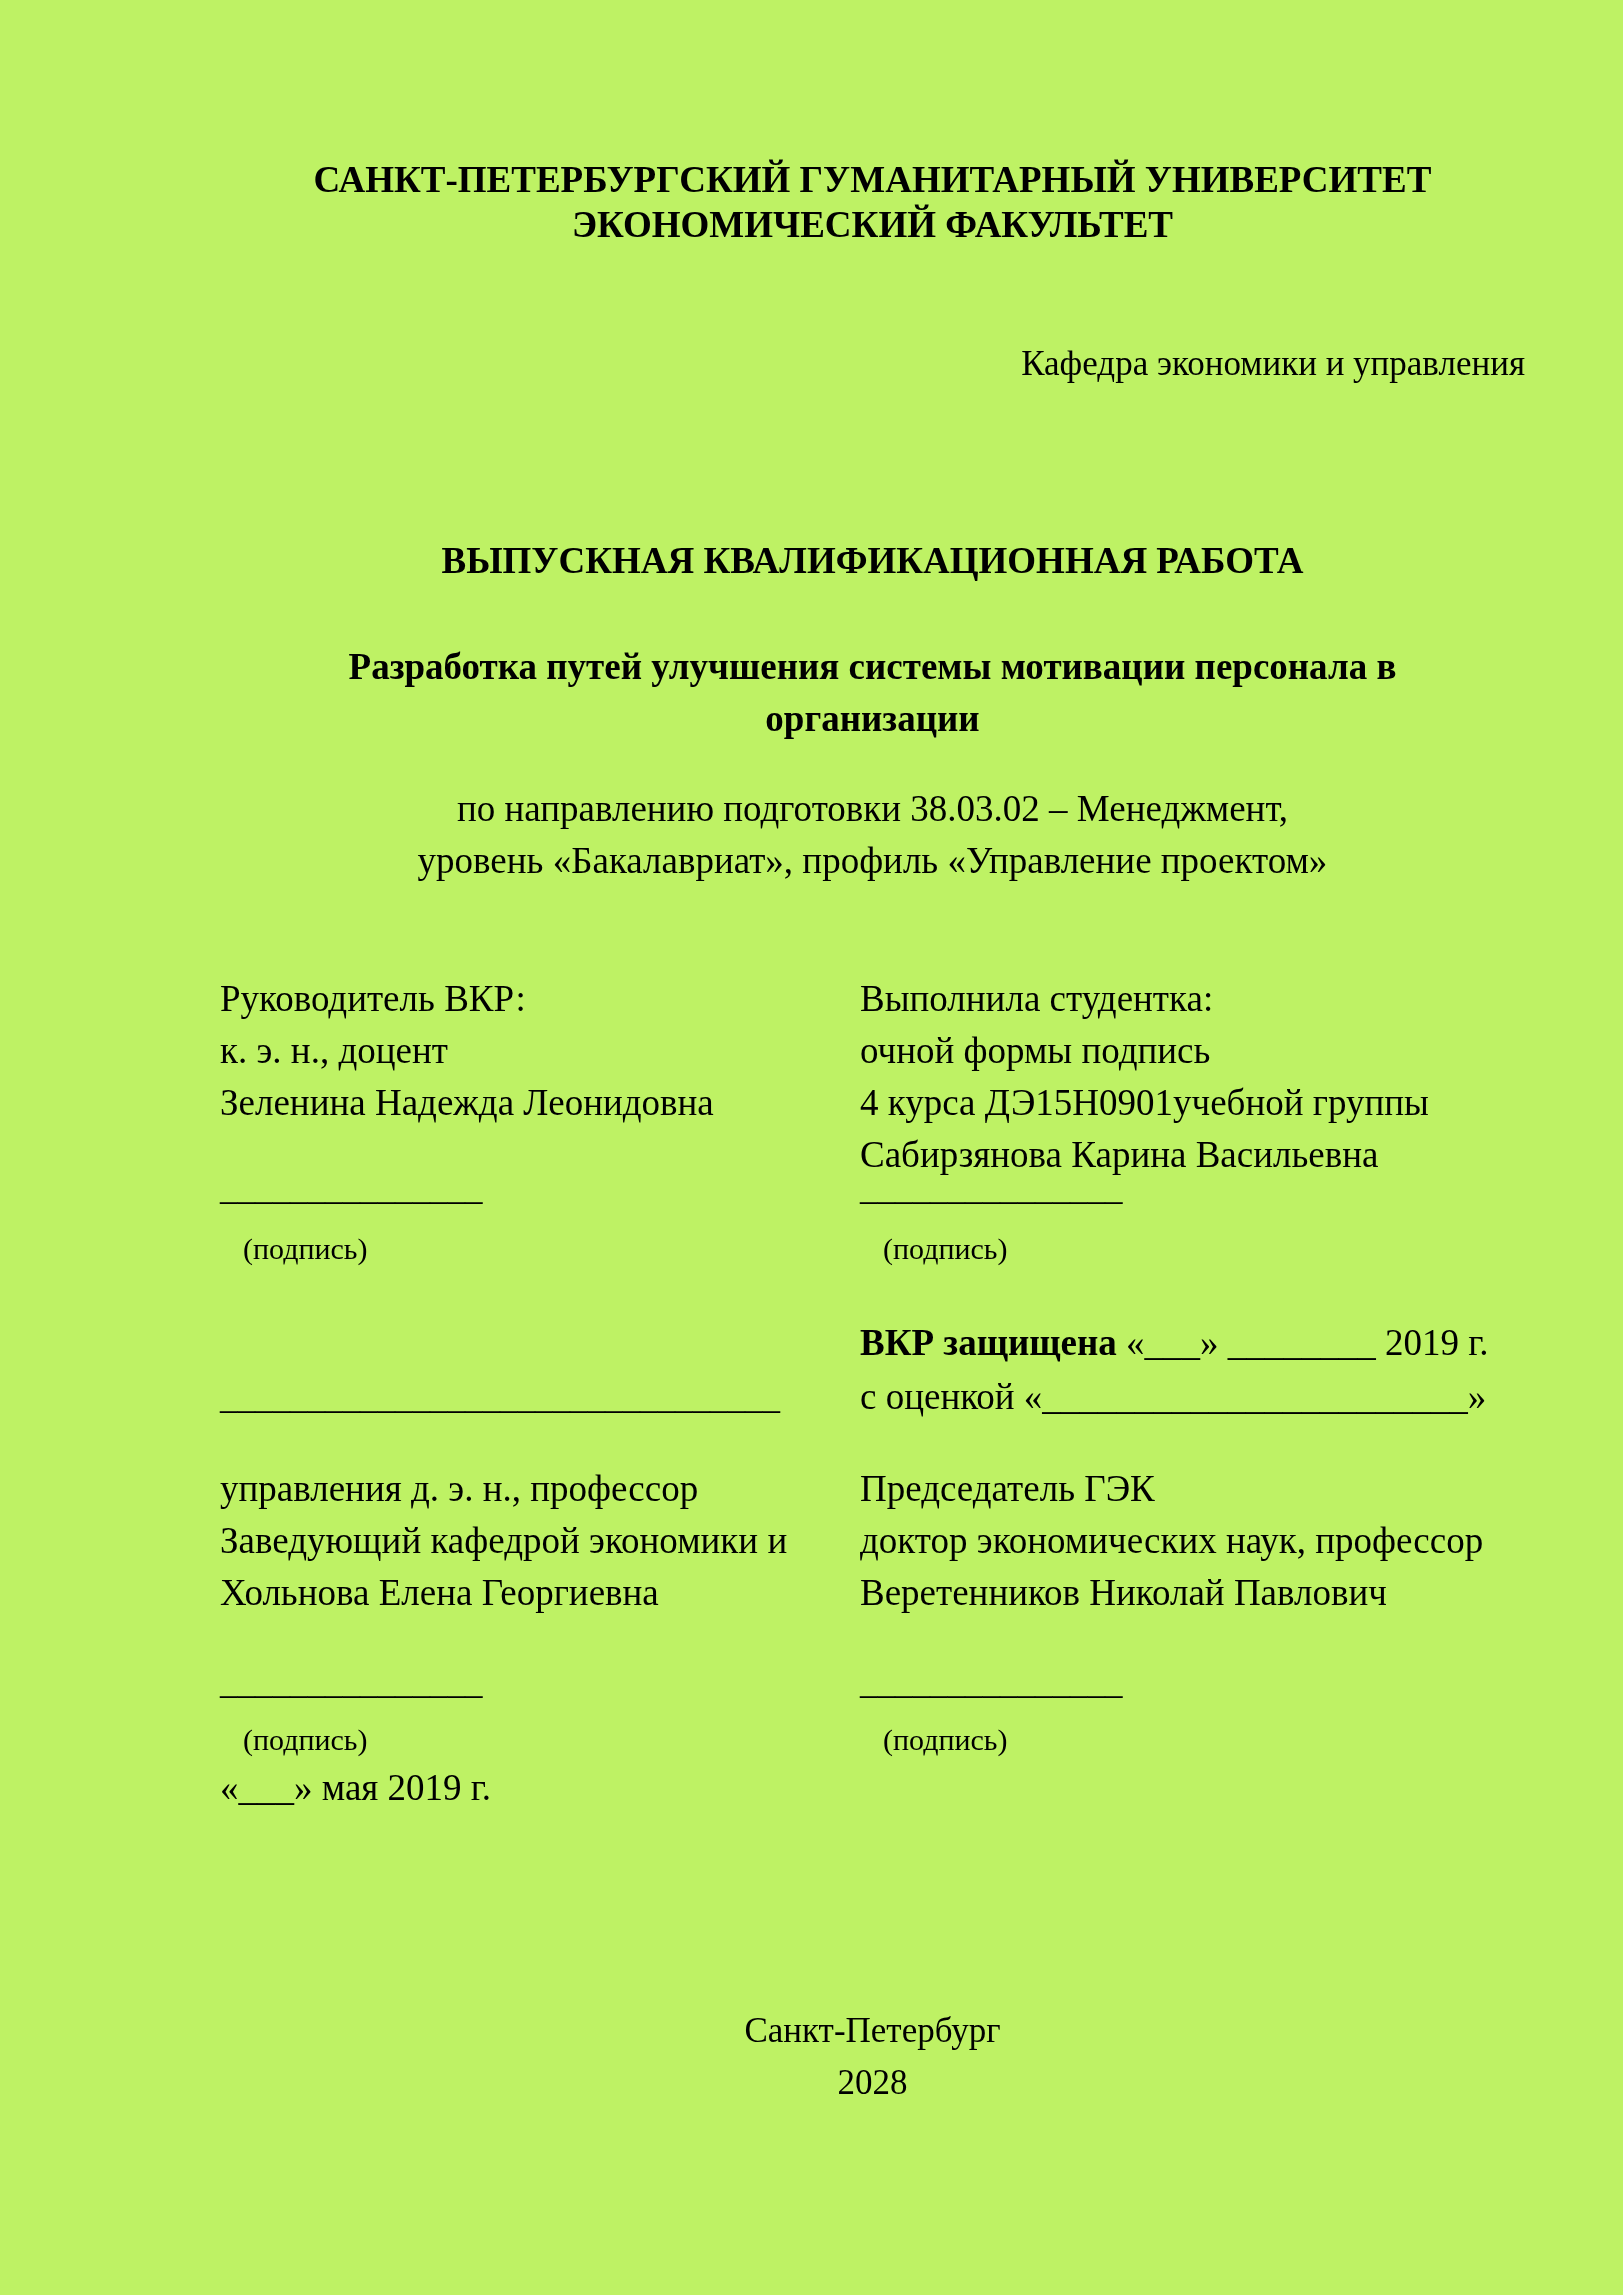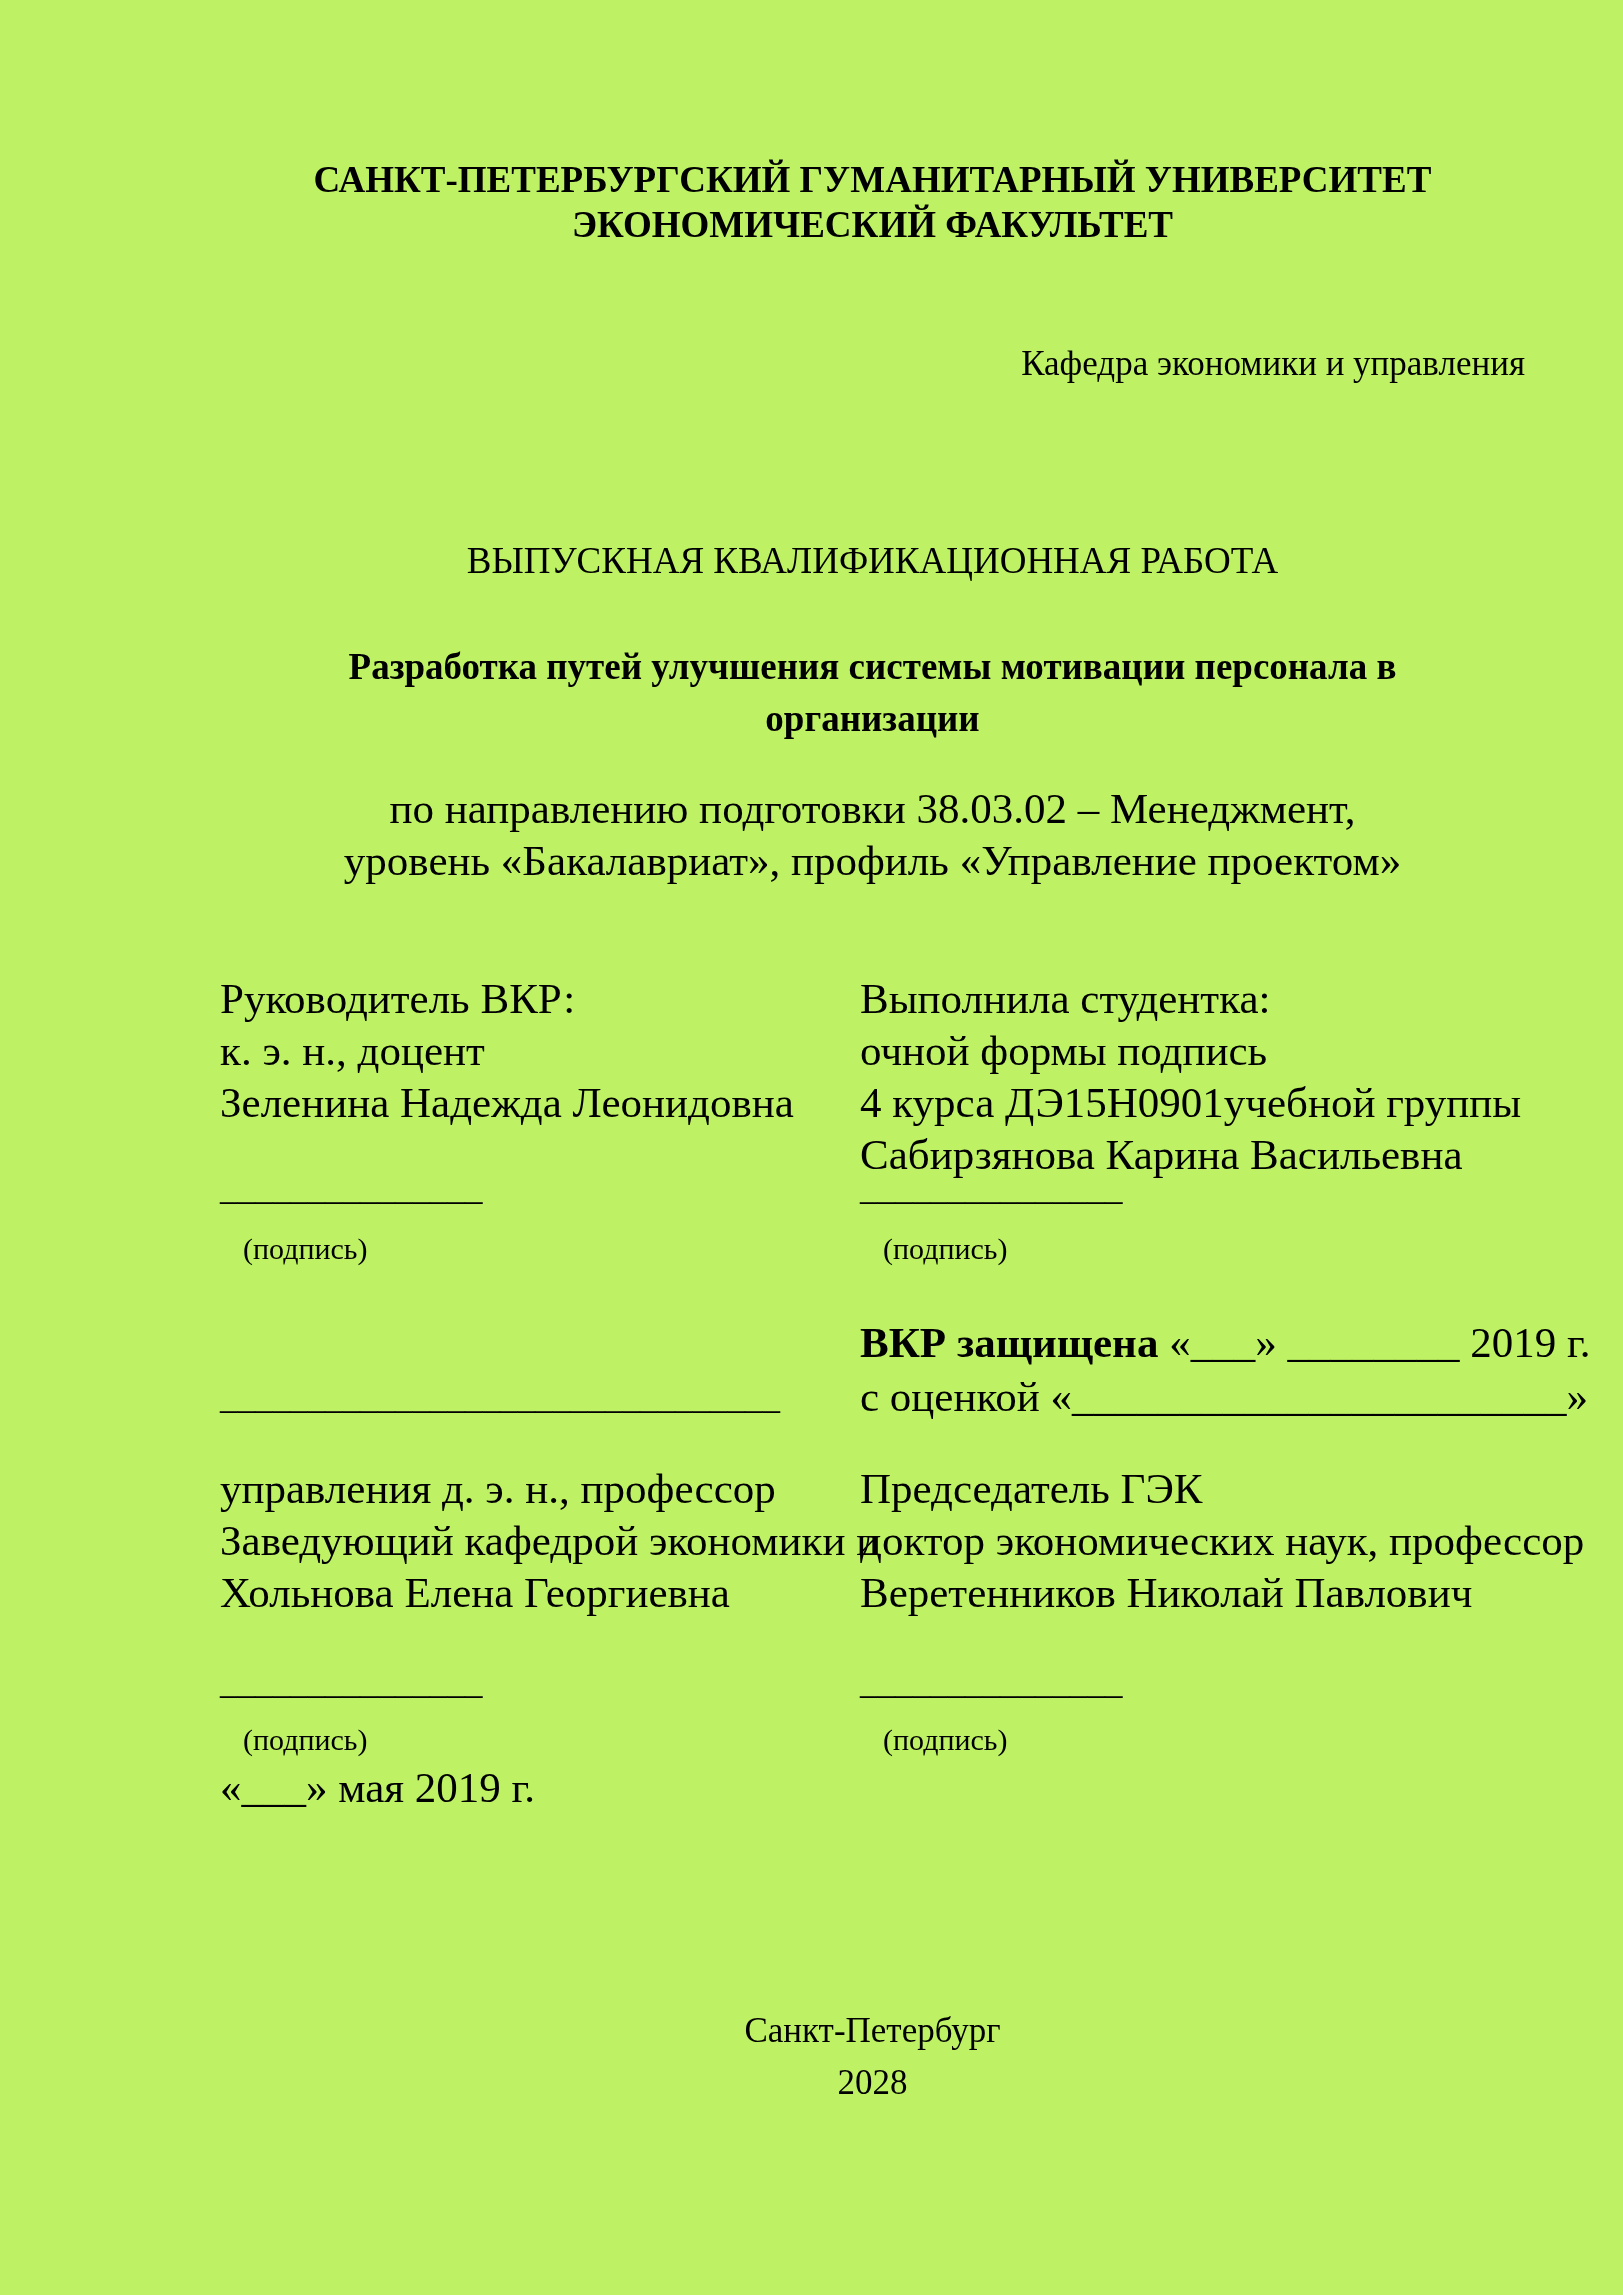--- a/index.html
+++ b/index.html
@@ -34,31 +34,31 @@
     line-height: 45px;
     white-space: nowrap;
   }
   .dept-line {
     font-size: 35px;
     line-height: 45px;
     white-space: nowrap;
   }
   .worktype-line {
     font-size: 37px;
-    font-weight: normal;
+    font-weight: bold;
     line-height: 45px;
     white-space: nowrap;
   }
   .title-line {
     font-size: 37px;
     font-weight: bold;
     line-height: 52px;
   }
   .body-line {
-    font-size: 43px;
+    font-size: 37px;
     line-height: 52px;
   }
   .row { display: flex; }
   .col-left  { width: 640px; flex: 0 0 640px; }
   .col-right { flex: 1 1 auto; }
   .line { display: block; white-space: nowrap; }
   .sig-line { font-size: 35px; line-height: 52px; letter-spacing: 0; }
   .sig-label {
     font-size: 30px;
     line-height: 38px;

